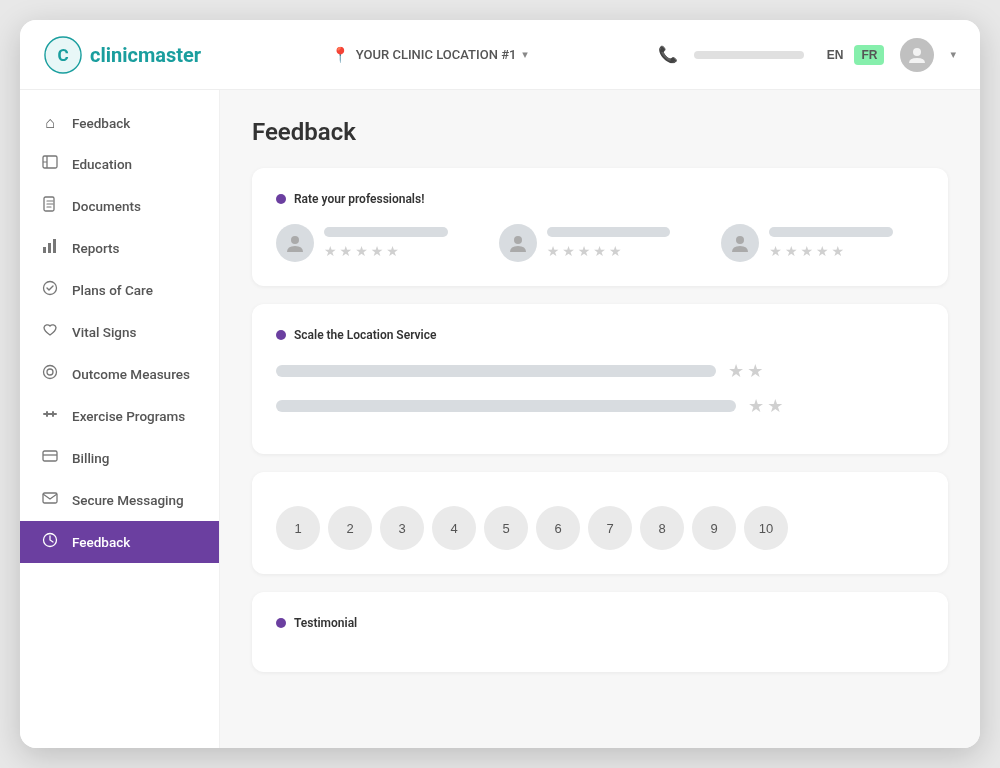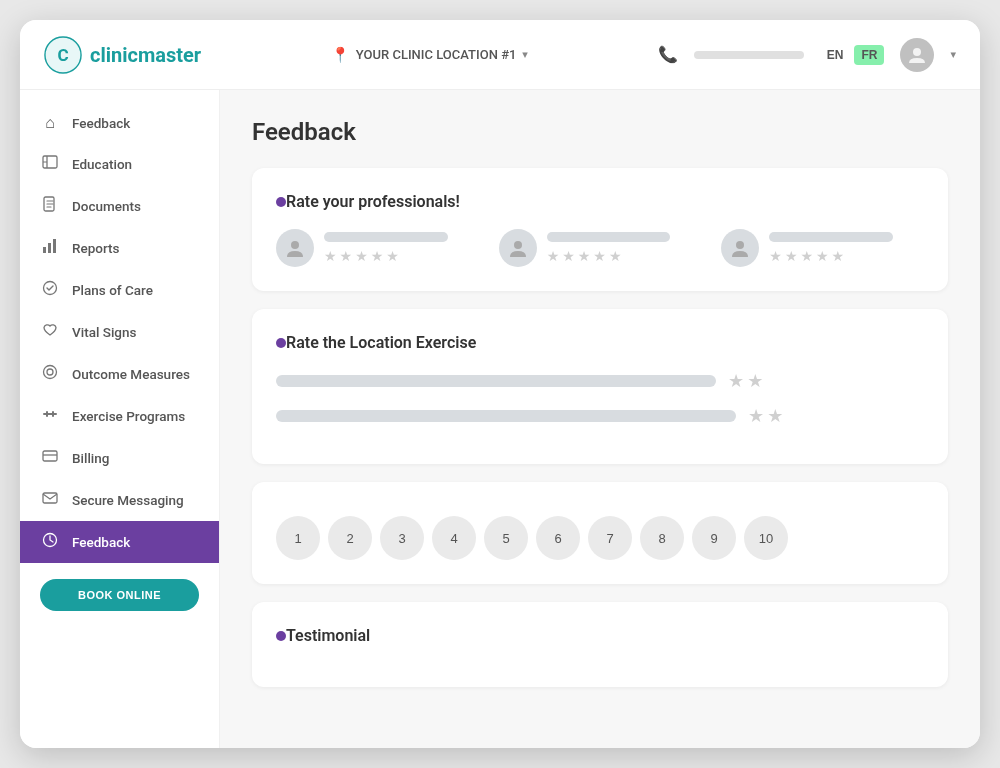--- a/index.html
+++ b/index.html
@@ -181,21 +181,22 @@
     .card {
       background: #ffffff;
       border-radius: 12px;
       padding: 24px;
       margin-bottom: 18px;
       box-shadow: 0 1px 4px rgba(0,0,0,0.06);
     }
     .section-heading {
       display: flex;
       align-items: center;
-      font-size: 16px;
+      gap: 8px;
+      font-size: 12px;
       font-weight: 600;
       color: #333;
       margin-bottom: 18px;
     }
     .dot {
       width: 10px;
       height: 10px;
       border-radius: 50%;
       background: #6b3fa0;
       flex-shrink: 0;
@@ -414,21 +415,20 @@
       </div>
       <div class="sidebar-item active">
         <span class="item-icon">
           <svg width="16" height="16" viewBox="0 0 16 16" fill="none">
               <circle cx="8" cy="8" r="6.5" stroke="#fff" stroke-width="1.3"></circle>
               <path d="M8 4v4l3 2" stroke="#fff" stroke-width="1.3" stroke-linecap="round"></path>
             </svg>
         </span>
         <span>Feedback</span>
       </div>
-      <button class="book-online-btn">BOOK ONLINE</button>
     </nav>
 
     <div class="content">
       <h1 class="page-title">Feedback</h1>
 
       <div class="card">
         <div class="section-heading">
           <div class="dot"></div>
           <span>Rate your professionals!</span>
         </div>
@@ -489,21 +489,21 @@
                 <span class="star">★</span>
               </div>
             </div>
           </div>
         </div>
       </div>
 
       <div class="card">
         <div class="section-heading">
           <div class="dot"></div>
-          <span>Rate the Location Exercise</span>
+          <span>Scale the Location Service</span>
         </div>
         <div class="location-row">
           <div class="location-bar" style="max-width: 440px;"></div>
           <div class="two-stars">
             <span class="star-lg">★</span>
             <span class="star-lg">★</span>
           </div>
         </div>
         <div class="location-row">
           <div class="location-bar" style="max-width: 460px;"></div>

